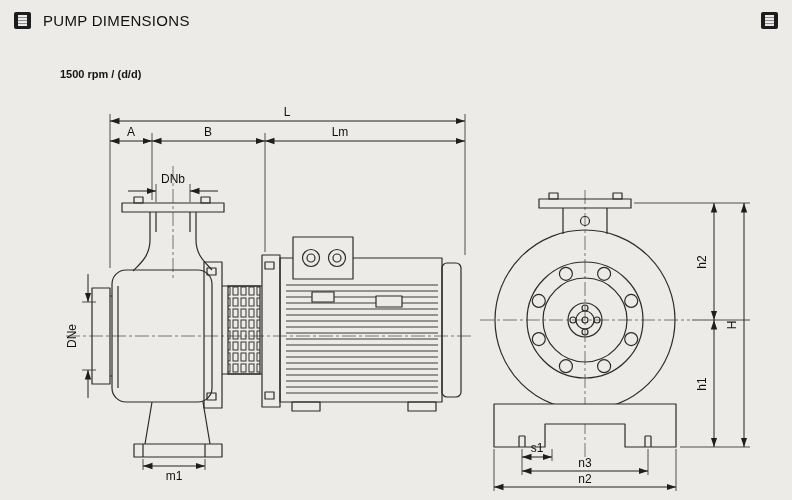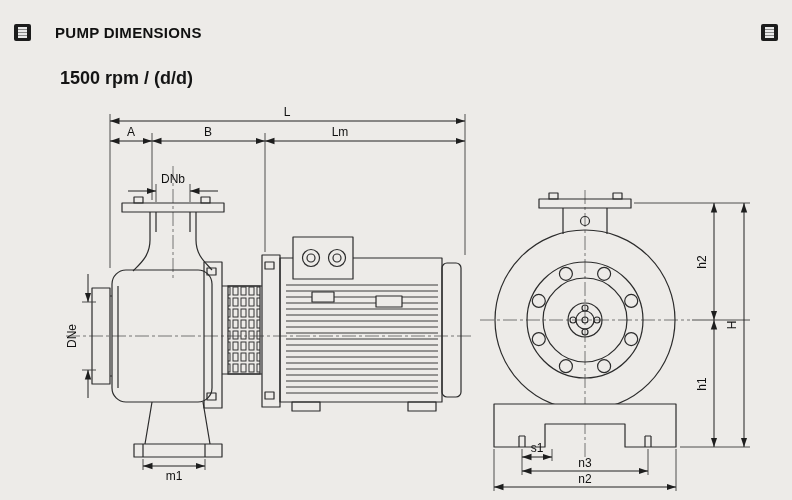--- a/index.html
+++ b/index.html
@@ -1,25 +1,25 @@
 <!DOCTYPE html>
 <html><head>
 <meta charset="utf-8">
 <style>
   html,body{margin:0;padding:0;width:792px;height:500px;overflow:hidden;
     background:#edebe8;font-family:"Liberation Sans",sans-serif;}
   .header{position:absolute;top:8px;left:14px;right:14px;display:flex;
     justify-content:space-between;align-items:center;}
   .header-side{display:flex;align-items:center;gap:8px;}
-  .header h1{font-size:15px;font-weight:bold;color:#111;margin:16px;letter-spacing:.3px;text-align:center;}
+  .header h1{font-size:15px;font-weight:normal;color:#111;margin:4px;letter-spacing:.3px;text-align:center;}
   .doc-icon{width:17px;height:17px;background:#1c1c1c;border-radius:2px;
     display:inline-flex;align-items:center;justify-content:center;}
   .doc-icon i{display:block;width:9px;height:11px;
     background:repeating-linear-gradient(#e9e9e9 0 2px,#8a8a8a 2px 3px);}
-  .subtitle{position:absolute;top:68px;left:60px;font-size:18px;color:#141414;font-weight:bold;}
+  .subtitle{position:absolute;top:68px;left:60px;font-size:11px;color:#141414;font-weight:bold;}
   svg{position:absolute;top:0;left:0;}
   .obj{stroke:#2b2b2b;stroke-width:1.2;fill:none;stroke-linejoin:round;}
   .fillbg{fill:#edebe8;}
   .ext{stroke:#3c3c3c;stroke-width:.9;fill:none;}
   .dl{stroke:#222;stroke-width:1;fill:none;}
   .dim{marker-start:url(#arr);marker-end:url(#arr);}
   .dimE{marker-end:url(#arr);}
   .dimS{marker-start:url(#arr);}
   .cl{stroke:#555;stroke-width:.8;fill:none;stroke-dasharray:14 3 3 3;}
   .txt{font-family:"Liberation Sans",sans-serif;font-size:12px;fill:#111;text-anchor:middle;}

